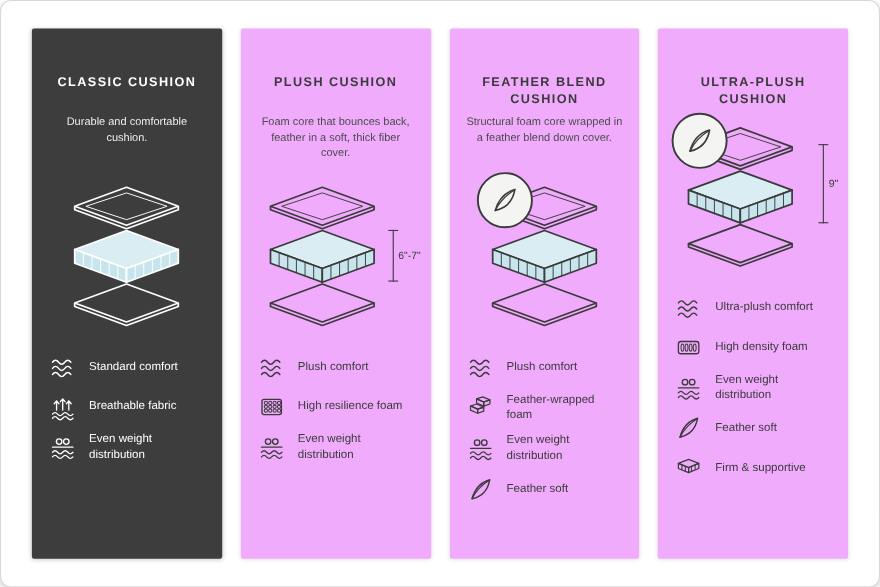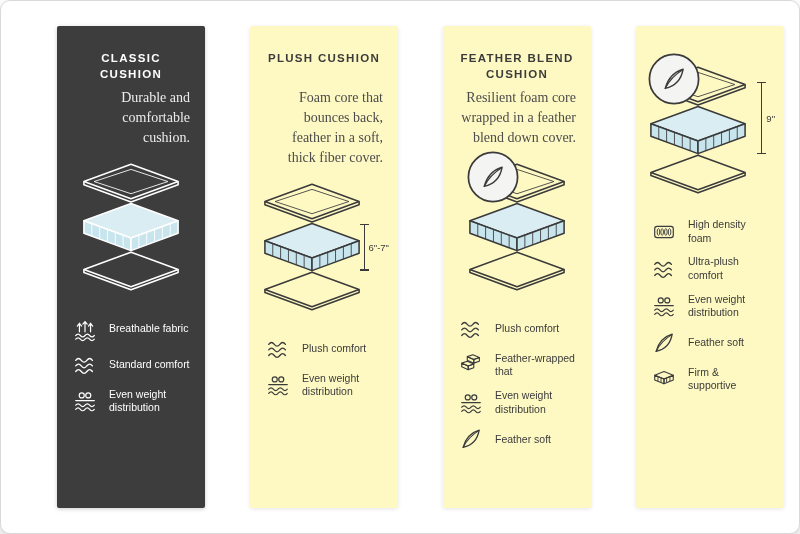--- a/index.html
+++ b/index.html
@@ -4,34 +4,32 @@
 <style>
   html,body { margin:0; padding:0; background:#ffffff; font-family:"Liberation Sans", sans-serif; }
   .canvas {
     width:800px; height:534px; box-sizing:border-box;
     background:#ffffff; border:1px solid #d9d9d9; border-radius:10px;
     box-shadow:0 5px 12px rgba(0,0,0,.18);
     display:flex; gap:17px; padding:25px 28px; overflow:hidden;
   }
   .panel {
     flex:1 1 0; box-sizing:border-box; border-radius:2px;
-    padding:24px 15px 14px;
-    margin-left:28px;
-  }
-  .panel-light { background:#fef9c3; color:#3b3b3b; box-shadow:0 1px 4px rgba(0,0,0,.10); }
+    padding:41px 15px 14px;
+  }
+  .panel-light { background:#f0abfc; color:#3b3b3b; box-shadow:0 1px 4px rgba(0,0,0,.10); }
   .panel-dark  { background:#3d3d3d; color:#ffffff; box-shadow:0 1px 4px rgba(0,0,0,.20); }
 
   .title {
     margin:0; font-size:11.5px; font-weight:bold; letter-spacing:1.3px;
     text-align:center; line-height:1.4; min-height:32px; text-transform:uppercase;
   }
   .desc {
-    margin:6px 0 0; font-size:14px; text-align:right; line-height:1.42;
+    margin:6px 0 0; font-size:10px; text-align:center; line-height:1.42;
     min-height:48px;
-    font-family:Liberation Serif, serif;
   }
   .panel-light .desc { color:#4c4c4c; }
   .panel-dark  .desc { color:#ececec; }
 
   .diagram {
     position:relative; height:152px; margin:2px 0 14px;
     display:flex; align-items:center; justify-content:center;
   }
   .cushion { width:118px; height:135px; }
   .has-dim .cushion { transform:translateX(-12px); }
@@ -191,29 +189,29 @@
     <h2 class="title">CLASSIC CUSHION</h2>
     <p class="desc">Durable and comfortable cushion.</p>
     <div class="diagram">
       <svg class="cushion" viewBox="0 0 150 172">
           <use href="#cushion-art"></use>
         </svg>
     </div>
     <div class="features">
       <div class="feature">
         <svg class="ficon" viewBox="0 0 28 28">
+            <use href="#icon-wave"></use>
+          </svg>
+        <span>Standard comfort</span>
+      </div>
+      <div class="feature">
+        <svg class="ficon" viewBox="0 0 28 28">
             <use href="#icon-breathable"></use>
           </svg>
         <span>Breathable fabric</span>
-      </div>
-      <div class="feature">
-        <svg class="ficon" viewBox="0 0 28 28">
-            <use href="#icon-wave"></use>
-          </svg>
-        <span>Standard comfort</span>
       </div>
       <div class="feature">
         <svg class="ficon" viewBox="0 0 28 28">
             <use href="#icon-even-weight"></use>
           </svg>
         <span>Even weight distribution</span>
       </div>
     </div>
   </section>
 
@@ -231,94 +229,101 @@
     </div>
     <div class="features">
       <div class="feature">
         <svg class="ficon" viewBox="0 0 28 28">
             <use href="#icon-wave"></use>
           </svg>
         <span>Plush comfort</span>
       </div>
       <div class="feature">
         <svg class="ficon" viewBox="0 0 28 28">
+            <use href="#icon-foam-grid"></use>
+          </svg>
+        <span>High resilience foam</span>
+      </div>
+      <div class="feature">
+        <svg class="ficon" viewBox="0 0 28 28">
             <use href="#icon-even-weight"></use>
           </svg>
         <span>Even weight distribution</span>
       </div>
     </div>
   </section>
 
   <section class="panel panel-light">
     <h2 class="title">FEATHER BLEND CUSHION</h2>
-    <p class="desc">Resilient foam core wrapped in a feather blend down cover.</p>
+    <p class="desc">Structural foam core wrapped in a feather blend down cover.</p>
     <div class="diagram">
       <svg class="cushion" viewBox="0 0 150 172">
           <use href="#cushion-art"></use>
         </svg>
       <svg class="badge" viewBox="0 0 56 56">
           <use href="#badge-art"></use>
         </svg>
     </div>
     <div class="features">
       <div class="feature">
         <svg class="ficon" viewBox="0 0 28 28">
             <use href="#icon-wave"></use>
           </svg>
         <span>Plush comfort</span>
       </div>
       <div class="feature">
         <svg class="ficon" viewBox="0 0 28 28">
             <use href="#icon-bricks"></use>
           </svg>
-        <span>Feather-wrapped that</span>
+        <span>Feather-wrapped foam</span>
       </div>
       <div class="feature">
         <svg class="ficon" viewBox="0 0 28 28">
             <use href="#icon-even-weight"></use>
           </svg>
         <span>Even weight distribution</span>
       </div>
       <div class="feature">
         <svg class="ficon" viewBox="0 0 28 28">
             <use href="#icon-feather"></use>
           </svg>
         <span>Feather soft</span>
       </div>
     </div>
   </section>
 
   <section class="panel panel-light">
+    <h2 class="title">ULTRA-PLUSH CUSHION</h2>
     <div class="diagram has-dim">
       <svg class="cushion" viewBox="0 0 150 172">
           <use href="#cushion-art"></use>
         </svg>
       <svg class="badge" viewBox="0 0 56 56">
           <use href="#badge-art"></use>
         </svg>
       <div class="dimension dim-4">
         <span class="dim-line"></span>
         <span class="dim-label">9"</span>
       </div>
     </div>
     <div class="features">
       <div class="feature">
         <svg class="ficon" viewBox="0 0 28 28">
+            <use href="#icon-wave"></use>
+          </svg>
+        <span>Ultra-plush comfort</span>
+      </div>
+      <div class="feature">
+        <svg class="ficon" viewBox="0 0 28 28">
             <use href="#icon-density"></use>
           </svg>
         <span>High density foam</span>
       </div>
       <div class="feature">
         <svg class="ficon" viewBox="0 0 28 28">
-            <use href="#icon-wave"></use>
-          </svg>
-        <span>Ultra-plush comfort</span>
-      </div>
-      <div class="feature">
-        <svg class="ficon" viewBox="0 0 28 28">
             <use href="#icon-even-weight"></use>
           </svg>
         <span>Even weight distribution</span>
       </div>
       <div class="feature">
         <svg class="ficon" viewBox="0 0 28 28">
             <use href="#icon-feather"></use>
           </svg>
         <span>Feather soft</span>
       </div>

